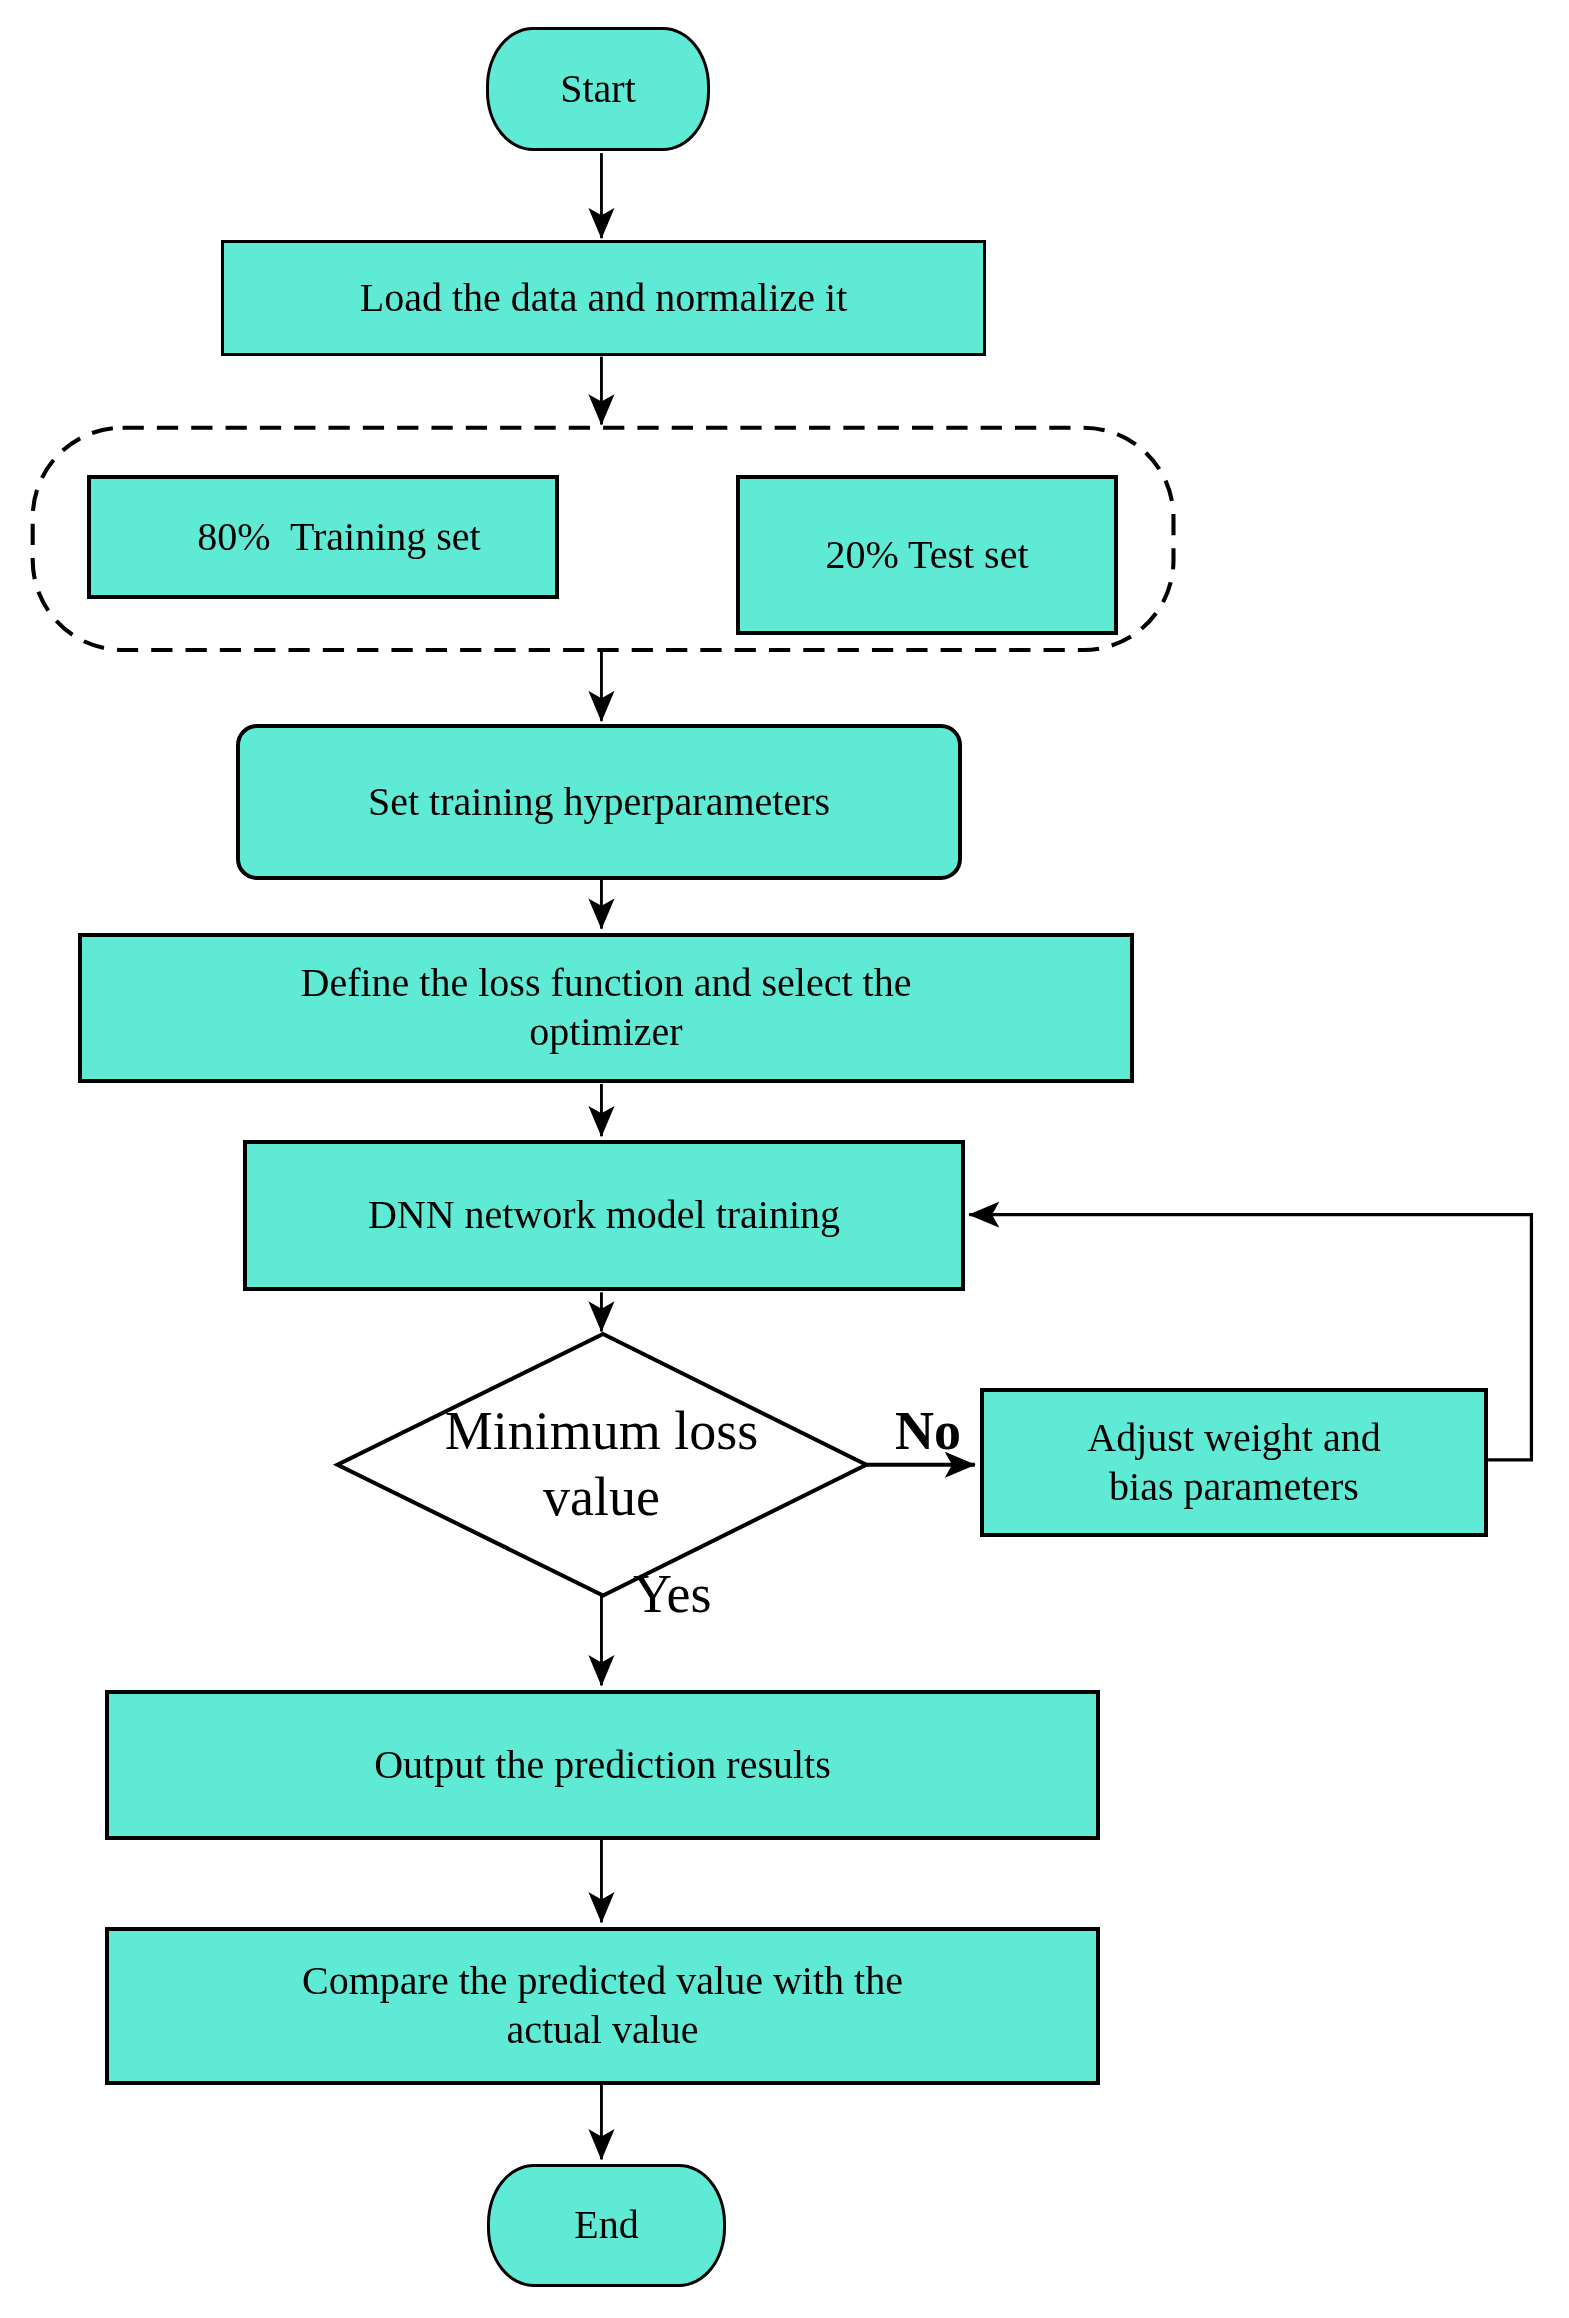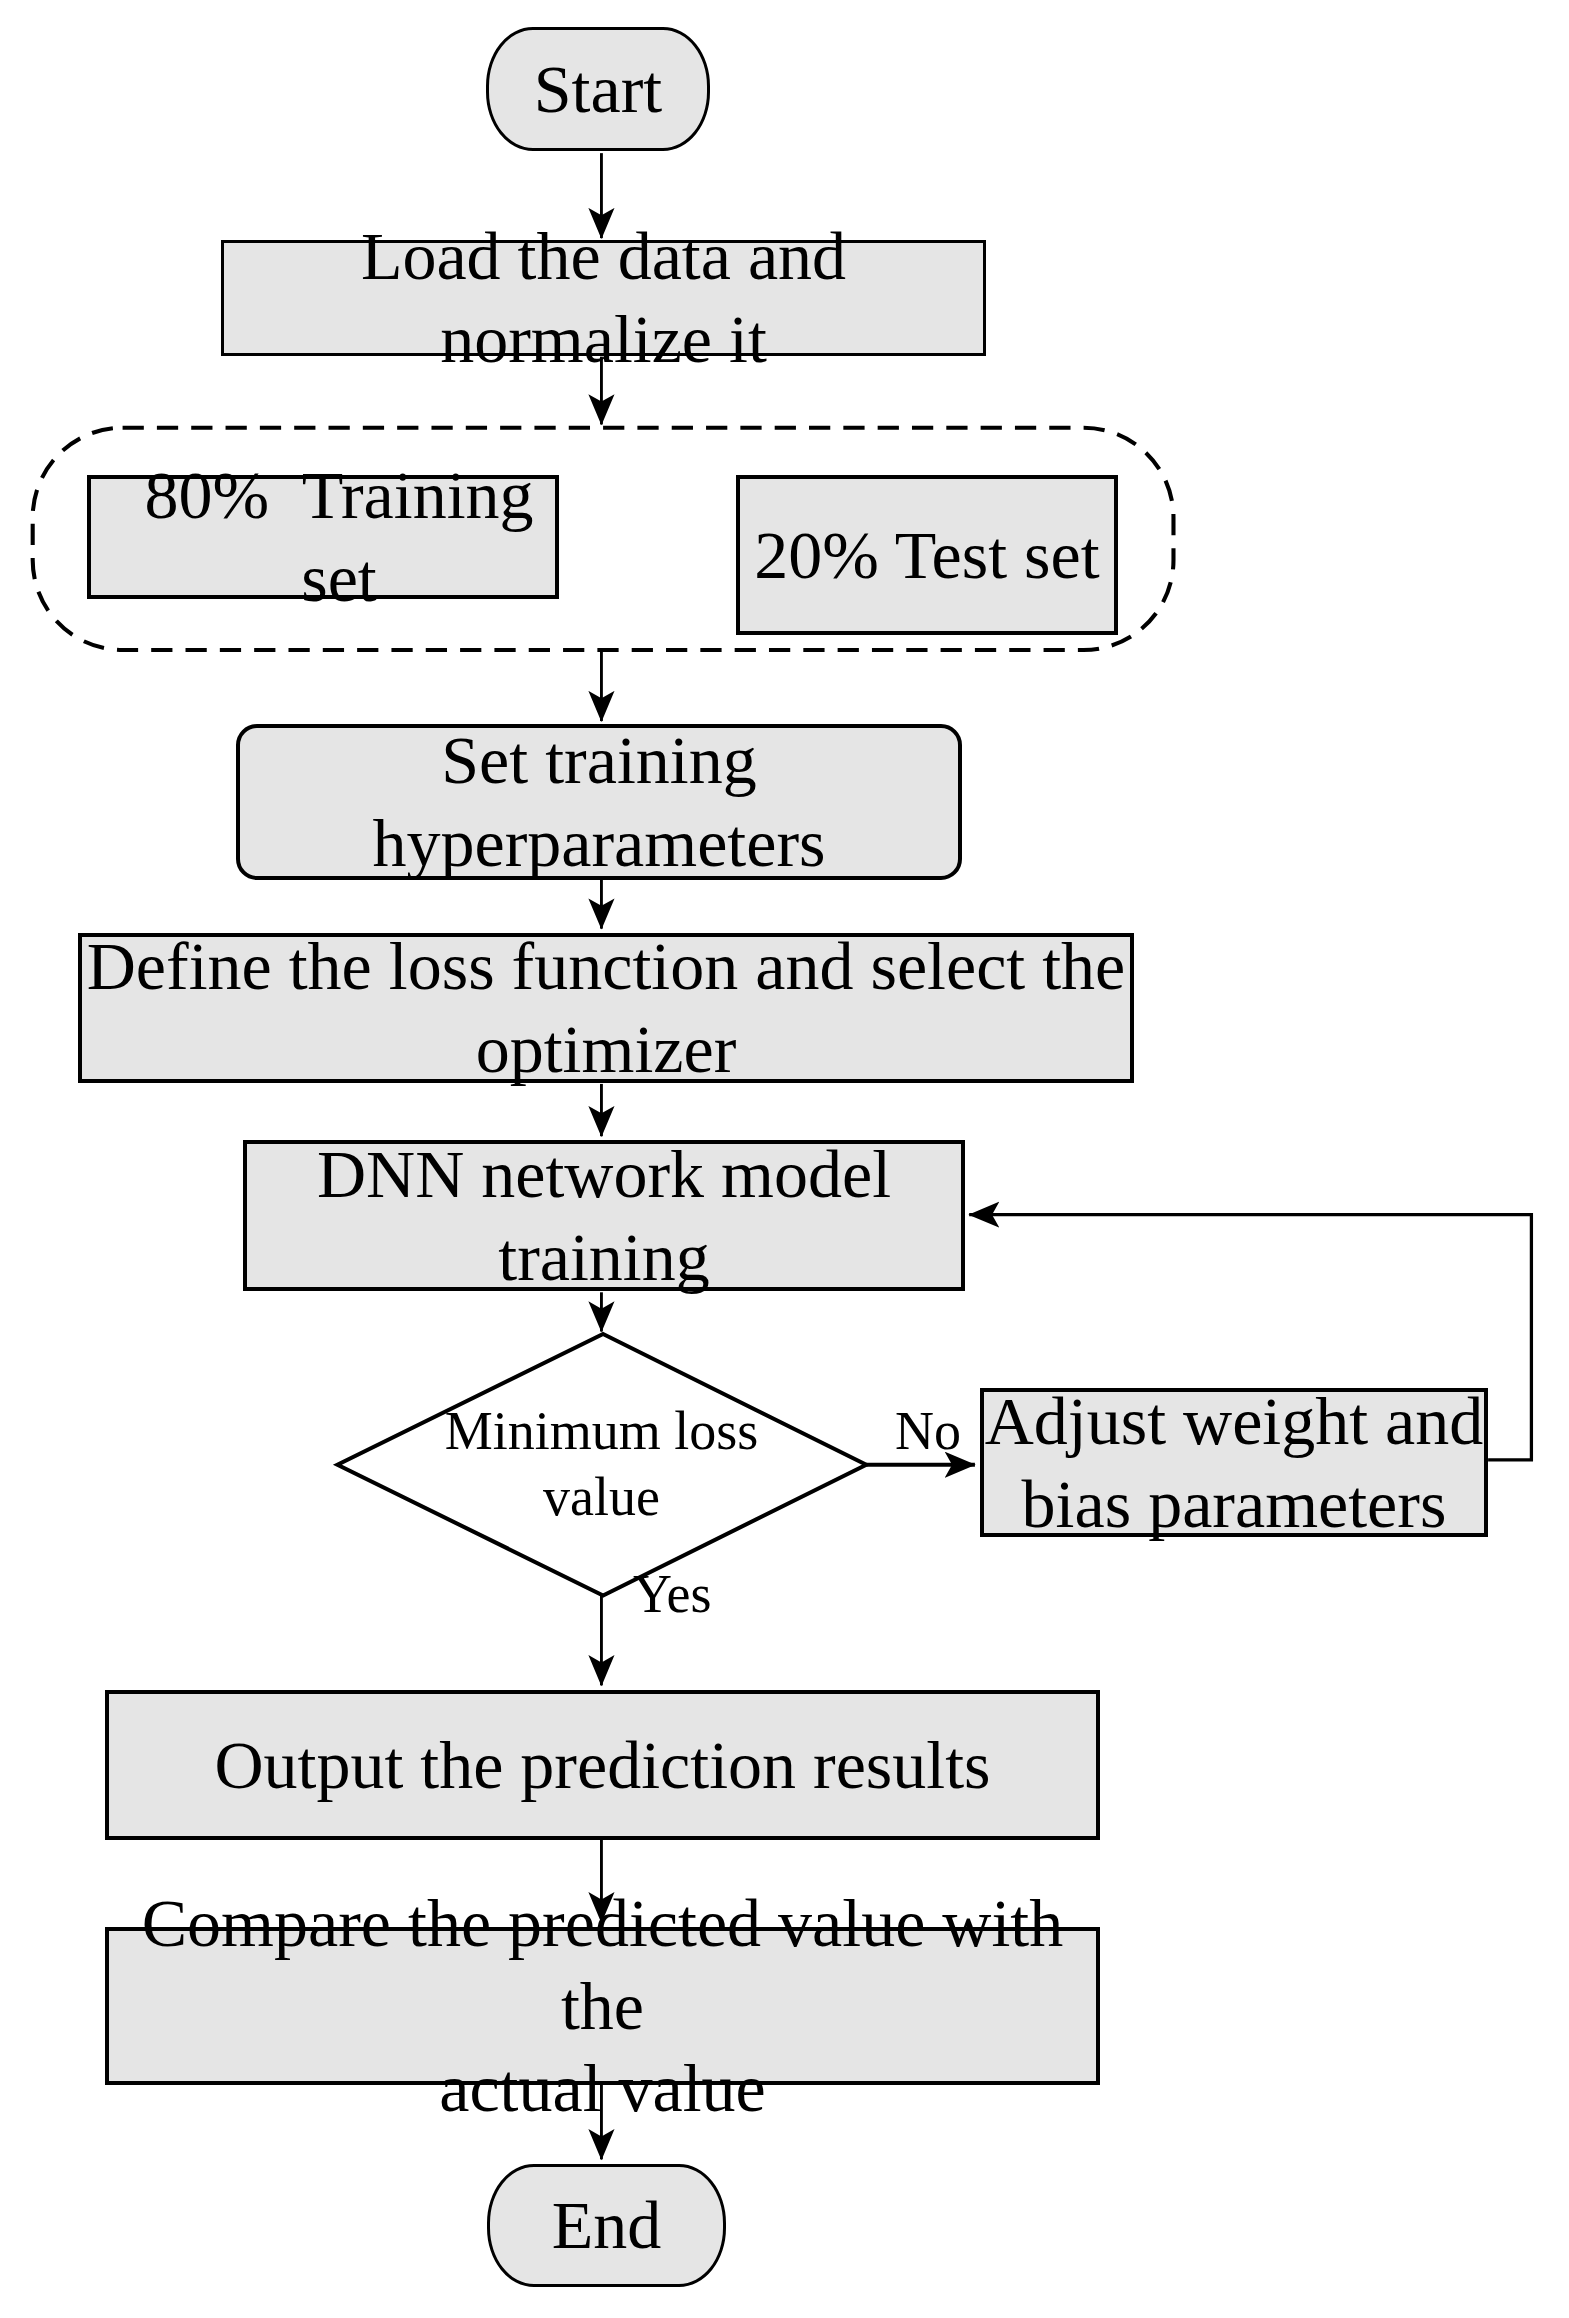--- a/index.html
+++ b/index.html
@@ -20,26 +20,26 @@
     position: absolute;
     left: 0;
     top: 0;
     width: 1569px;
     height: 2319px;
   }
   .node {
     position: absolute;
     box-sizing: border-box;
     border: 4.1px solid #000000;
-    background: #e5e5e5;
+    background: #5eead4;
     display: flex;
     align-items: center;
     justify-content: center;
     text-align: center;
-    font-size: 68px;
+    font-size: 40px;
     line-height: 1.22;
     white-space: pre-wrap;
   }
   .thin {
     border-width: 3.3px;
   }
   .terminator {
     border-width: 3.3px;
     border-radius: 47px / 59px;
   }
@@ -104,21 +104,21 @@
   <div class="node" style="left:236px; top:724px; width:726px; height:156px;border-radius:21px;">Set training hyperparameters</div>
 
   <div class="node" style="left:78px; top:933px; width:1056px; height:150px;">Define the loss function and select the
 optimizer</div>
 
   <div class="node" style="left:243px; top:1140px; width:722px; height:151px;">DNN network model training</div>
 
   <div class="diamond-label" style="left:399px; top:1391px; width:405px; height:147px;">Minimum loss
 value</div>
 
-  <div class="floating-label" style="left:895px; top:1402px;">No</div>
+  <div class="floating-label" style="left:895px; top:1402px;font-weight:bold;">No</div>
 
   <div class="floating-label" style="left:633px; top:1565px;">Yes</div>
 
   <div class="node" style="left:980px; top:1388px; width:508px; height:149px;">Adjust weight and
 bias parameters</div>
 
   <div class="node" style="left:105px; top:1690px; width:995px; height:150px;">Output the prediction results</div>
 
   <div class="node" style="left:105px; top:1927px; width:995px; height:158px;">Compare the predicted value with the
 actual value</div>

